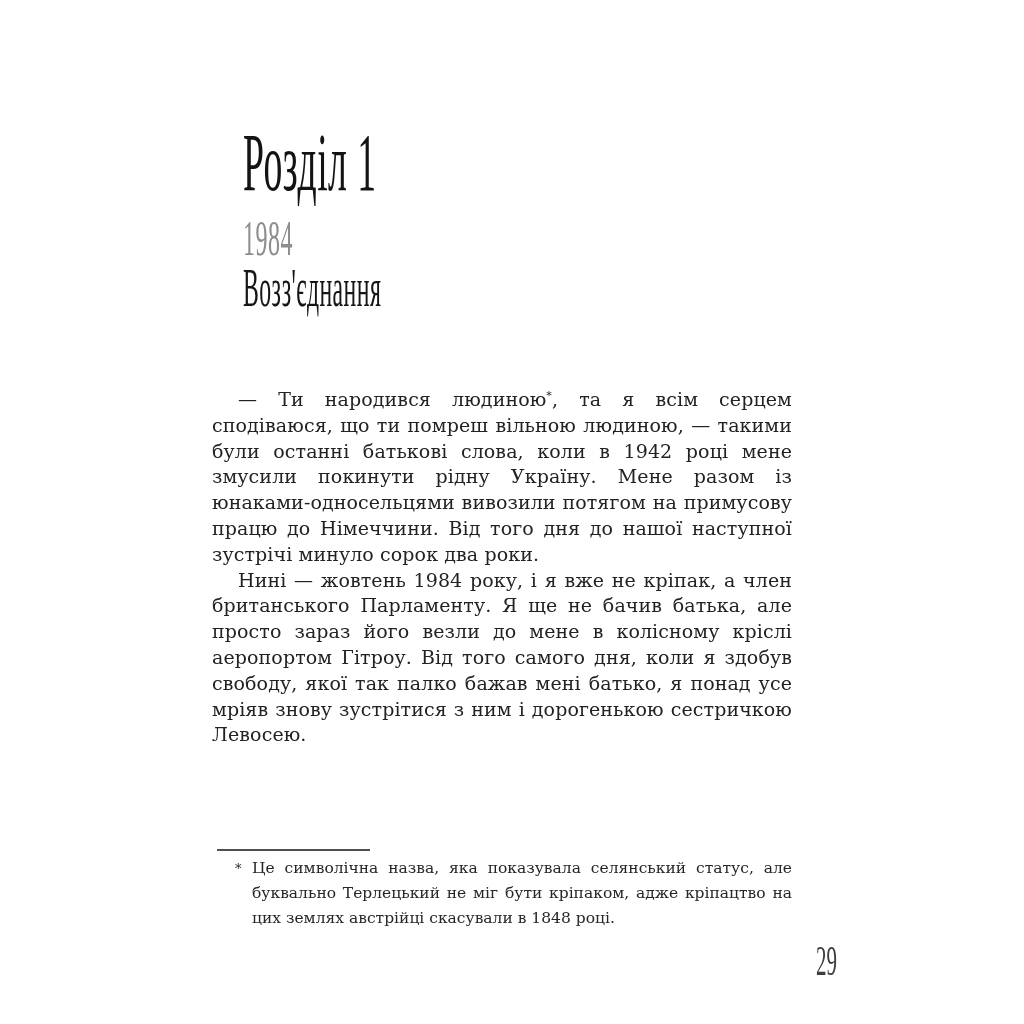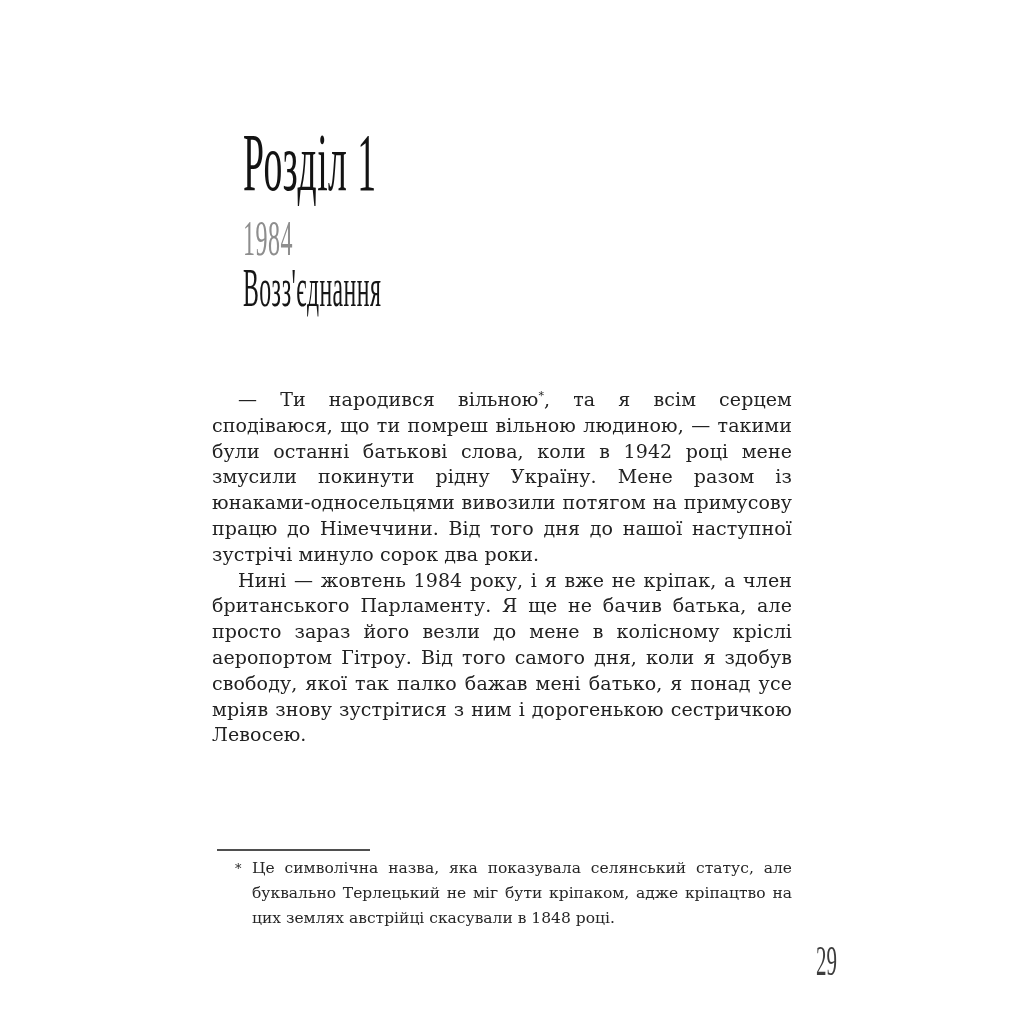--- a/index.html
+++ b/index.html
@@ -131,21 +131,21 @@
 
 <div class="page">
 
   <div class="chapter-head">
     <div class="chapter-title">Розділ 1</div>
     <div class="chapter-year">1984</div>
     <div class="chapter-subtitle">Возз'єднання</div>
   </div>
 
   <div class="body-text">
-    <p><span>— Ти народився вільною</span><sup class="fn-ref">*</sup><span>, та я всім серцем сподіваюся, що ти помреш вільною людиною, — такими були останні батькові слова, коли в 1942 році мене змусили покинути рідну Україну. Мене разом із юнаками-односельцями вивозили потягом на примусову працю до Німеччини. Від того дня до нашої наступної зустрічі минуло сорок два роки.</span></p>
+    <p><span>— Ти народився людиною</span><sup class="fn-ref">*</sup><span>, та я всім серцем сподіваюся, що ти помреш вільною людиною, — такими були останні батькові слова, коли в 1942 році мене змусили покинути рідну Україну. Мене разом із юнаками-односельцями вивозили потягом на примусову працю до Німеччини. Від того дня до нашої наступної зустрічі минуло сорок два роки.</span></p>
     <p>Нині — жовтень 1984 року, і я вже не кріпак, а член британського Парламенту. Я ще не бачив батька, але просто зараз його везли до мене в колісному кріслі аеропортом Гітроу. Від того самого дня, коли я здобув свободу, якої так палко бажав мені батько, я понад усе мріяв знову зустрітися з ним і дорогенькою сестричкою Левосею.</p>
   </div>
 
   <div class="footnote-rule"></div>
 
   <div class="footnote">
     <span class="footnote-marker">*</span><span>Це символічна назва, яка показувала селянський статус, але буквально Терлецький не міг бути кріпаком, адже кріпацтво на цих землях австрійці скасували в 1848 році.</span>
   </div>
 
   <div class="page-number">29</div>

